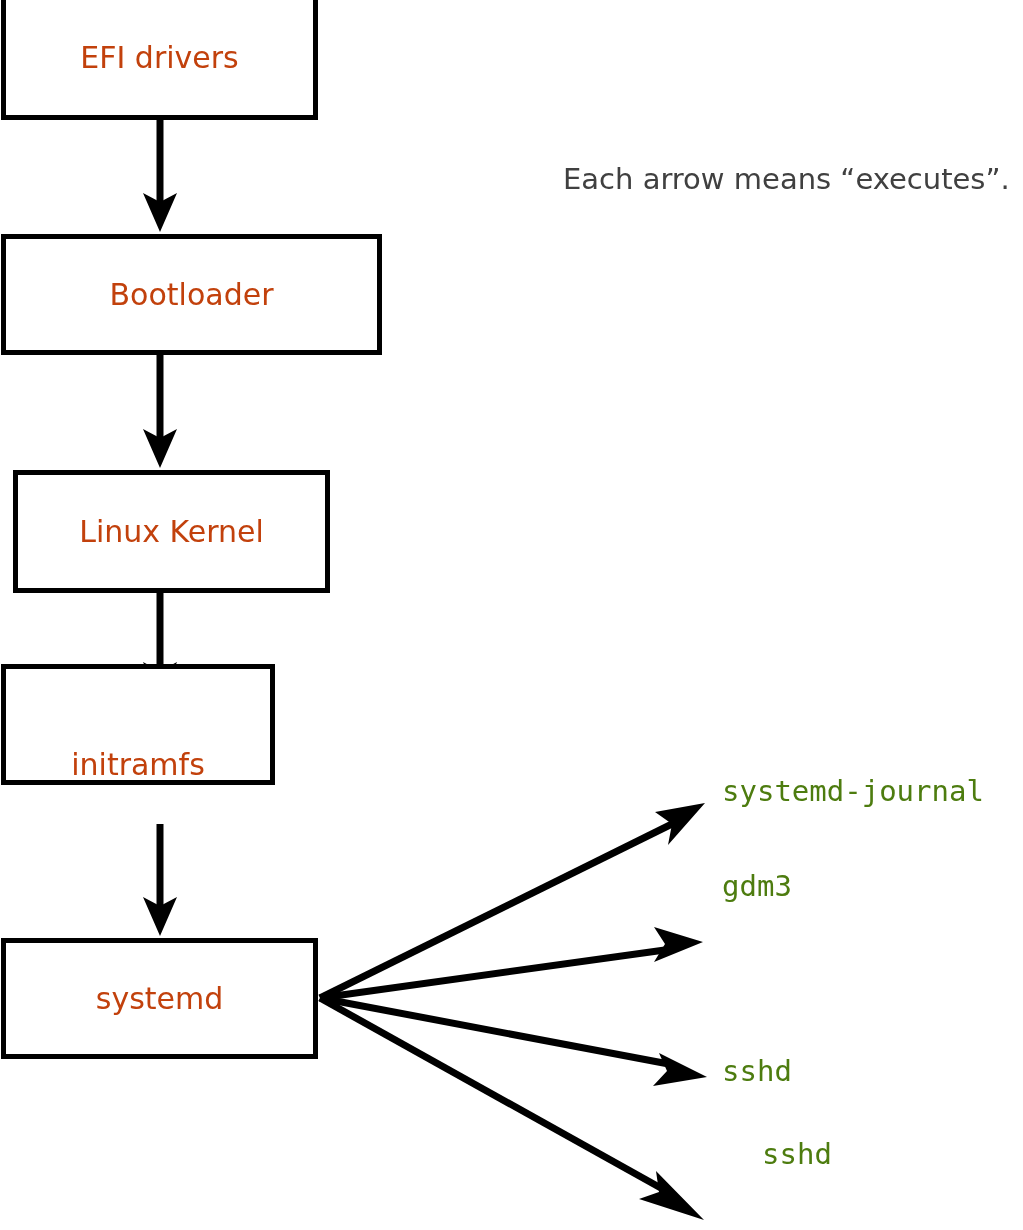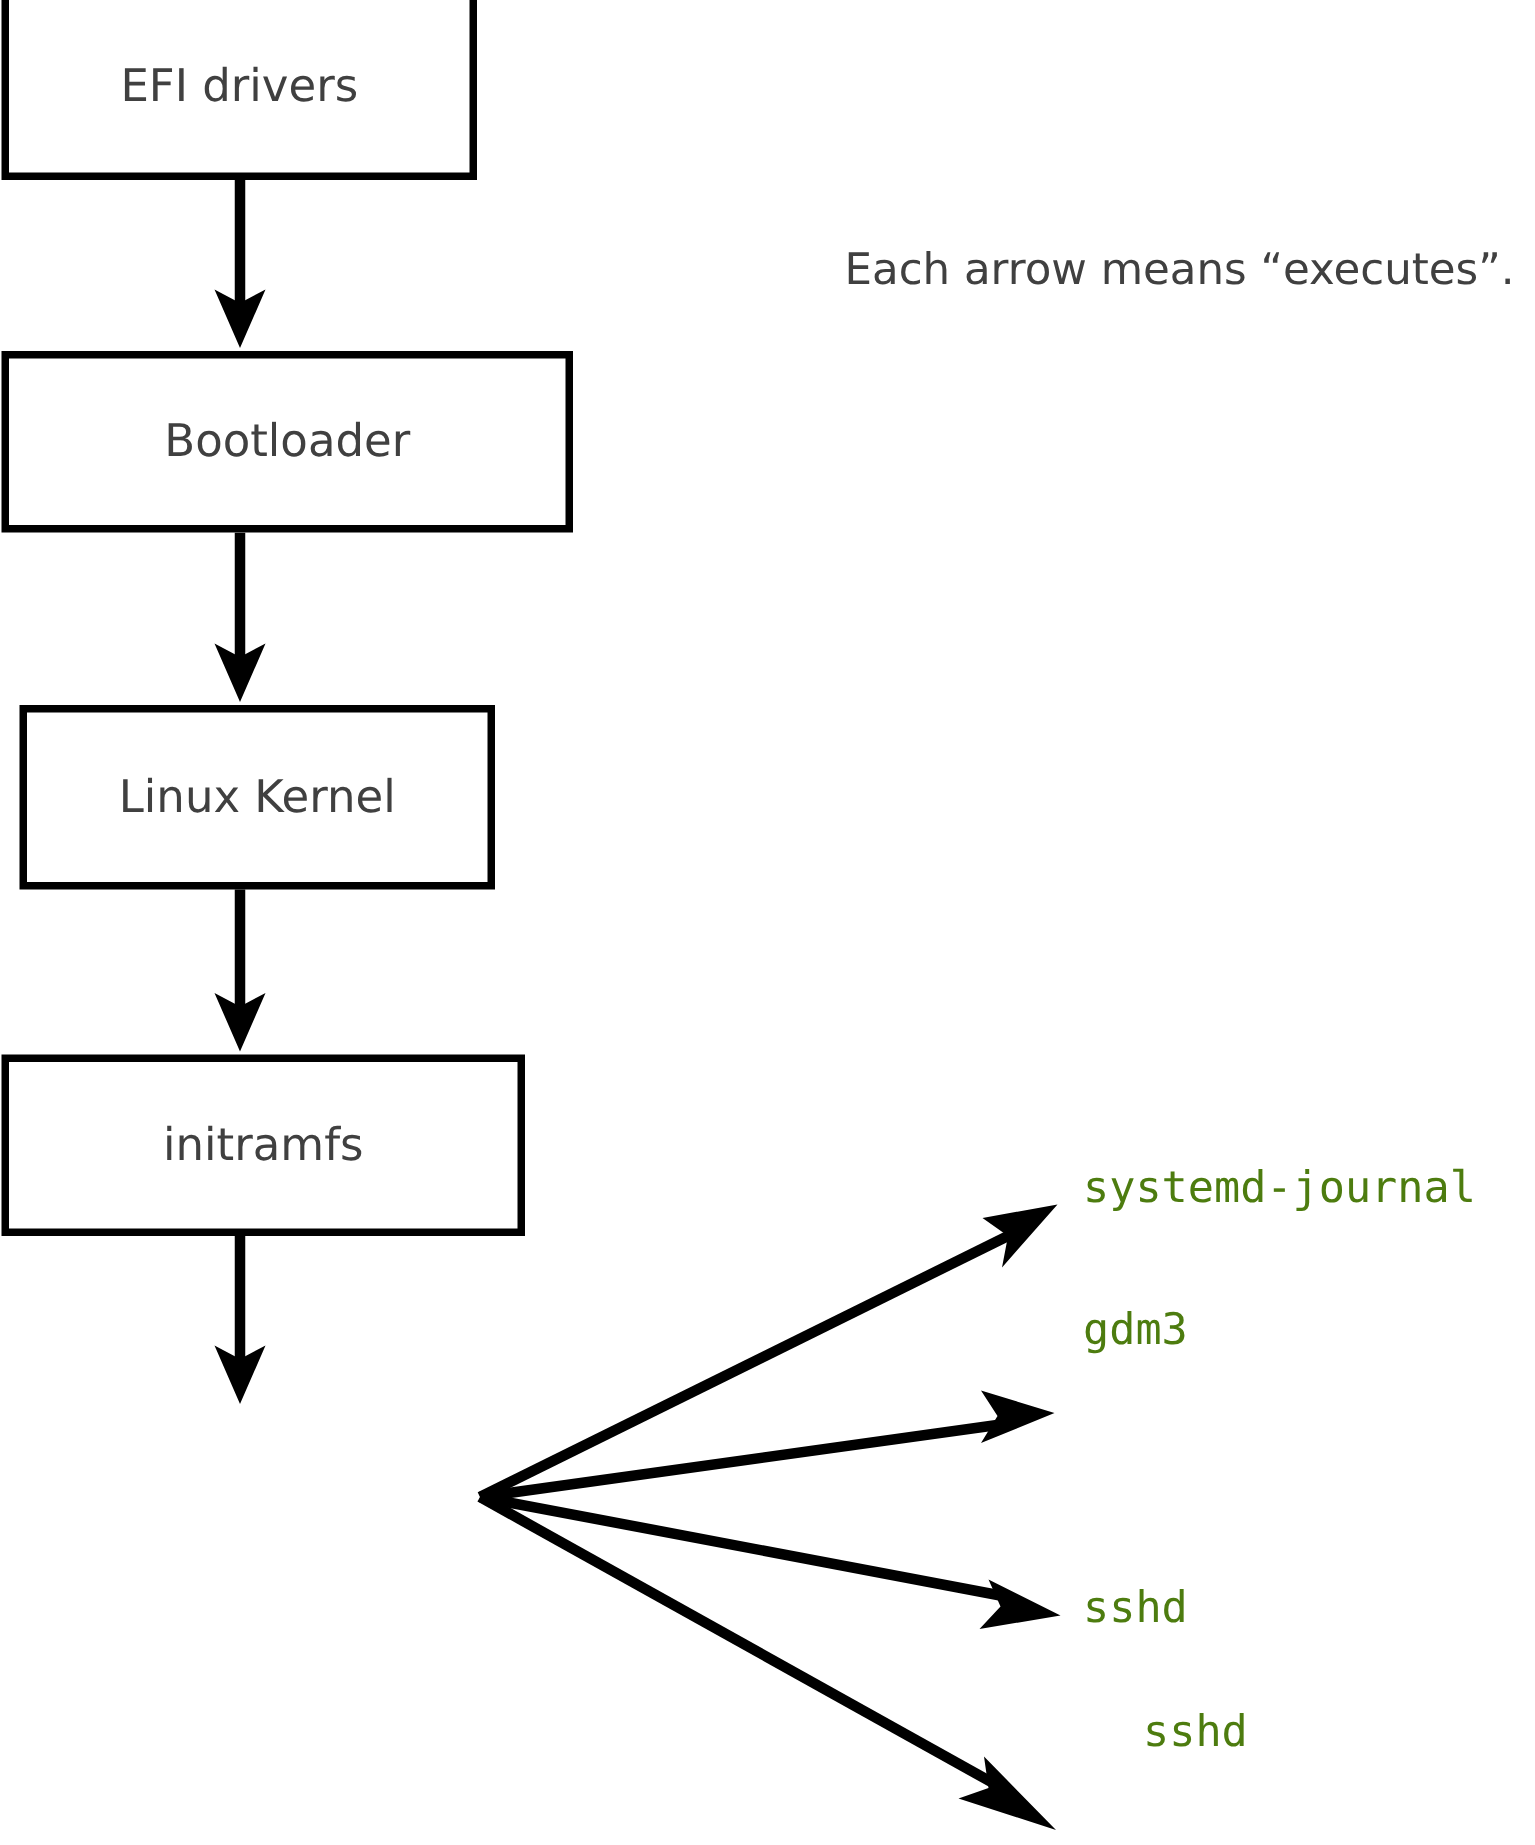--- a/index.html
+++ b/index.html
@@ -26,21 +26,21 @@
     box-sizing: border-box;
     border: 5px solid #000000;
     background: #ffffff;
     display: flex;
     align-items: center;
     justify-content: center;
   }
   .stage-label {
     font-family: "DejaVu Sans", sans-serif;
     font-size: 30px;
-    color: #404040;
+    color: #c2410c;
     line-height: 1;
     white-space: nowrap;
   }
   .leaf-label {
     position: absolute;
     font-family: "DejaVu Sans Mono", monospace;
     font-size: 29px;
     color: #4d7c0f;
     line-height: 1;
     white-space: nowrap;
@@ -109,24 +109,27 @@
   </div>
 
   <div class="stage" style="left:1px; top:234px; width:381px; height:121px;">
     <span class="stage-label">Bootloader</span>
   </div>
 
   <div class="stage" style="left:1px; top:470px; width:317px; height:123px;margin-left:12px;">
     <span class="stage-label">Linux Kernel</span>
   </div>
 
-  <div class="stage" style="left:1px; top:703px; width:349px; height:121px;">
+  <div class="stage" style="left:1px; top:664px; width:274px; height:121px;align-items:flex-end;">
     <span class="stage-label">initramfs</span>
   </div>
 
+  <div class="stage" style="left:1px; top:938px; width:317px; height:121px;">
+    <span class="stage-label">systemd</span>
+  </div>
 
   <div class="leaf-label" style="left:722px; top:777px;">systemd-journal</div>
 
   <div class="leaf-label" style="left:722px; top:872px;">gdm3</div>
 
   <div class="leaf-label" style="left:722px; top:1057px;">sshd</div>
 
   <div class="leaf-label" style="left:714px; top:1140px;margin-left:48px;">sshd</div>
 
   <div class="caption" style="left:563px; top:165px;">Each arrow means “executes”.</div>

